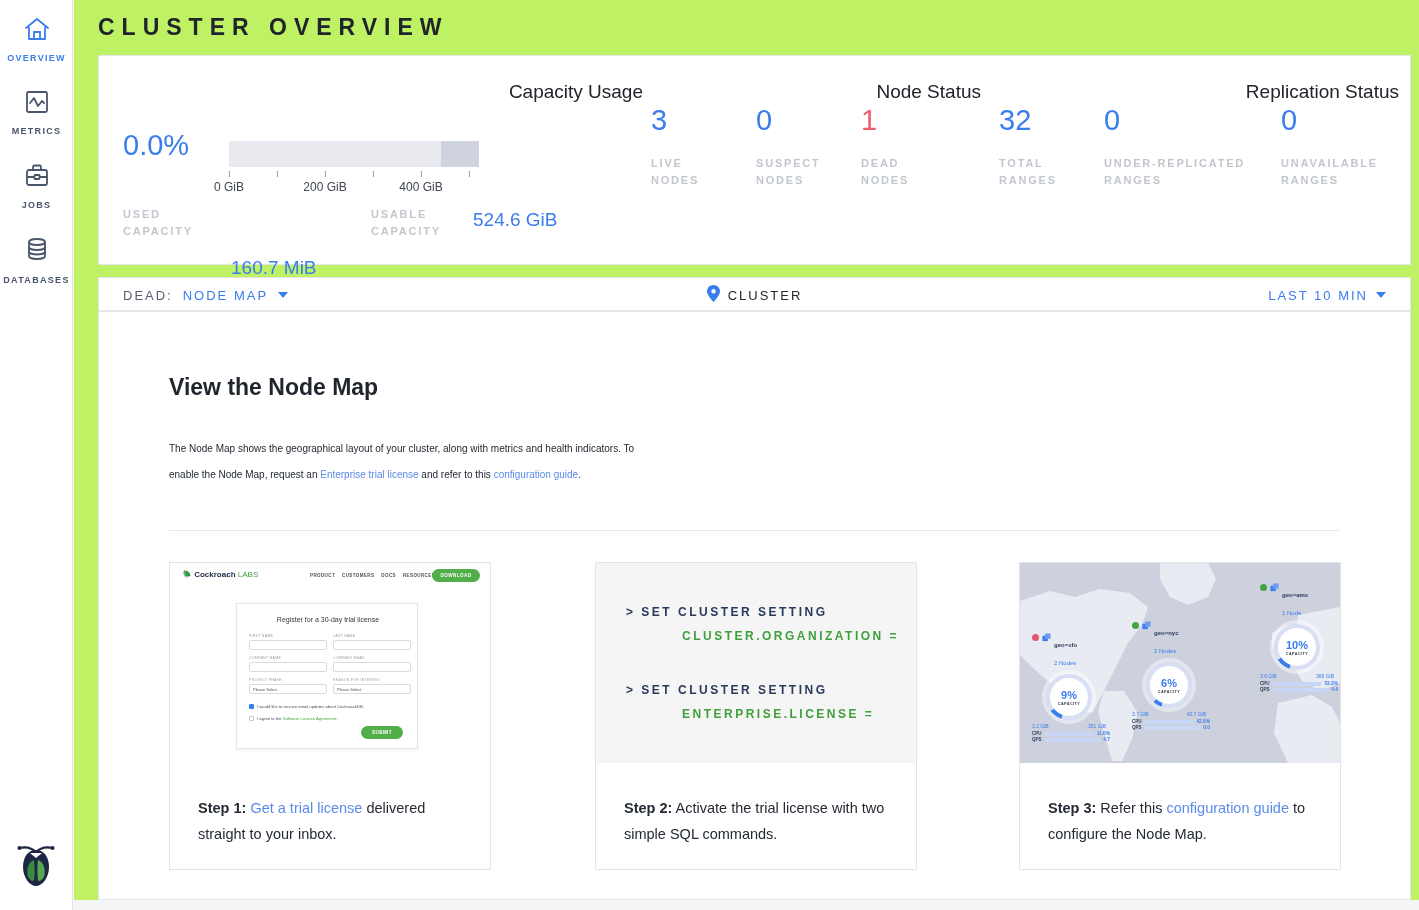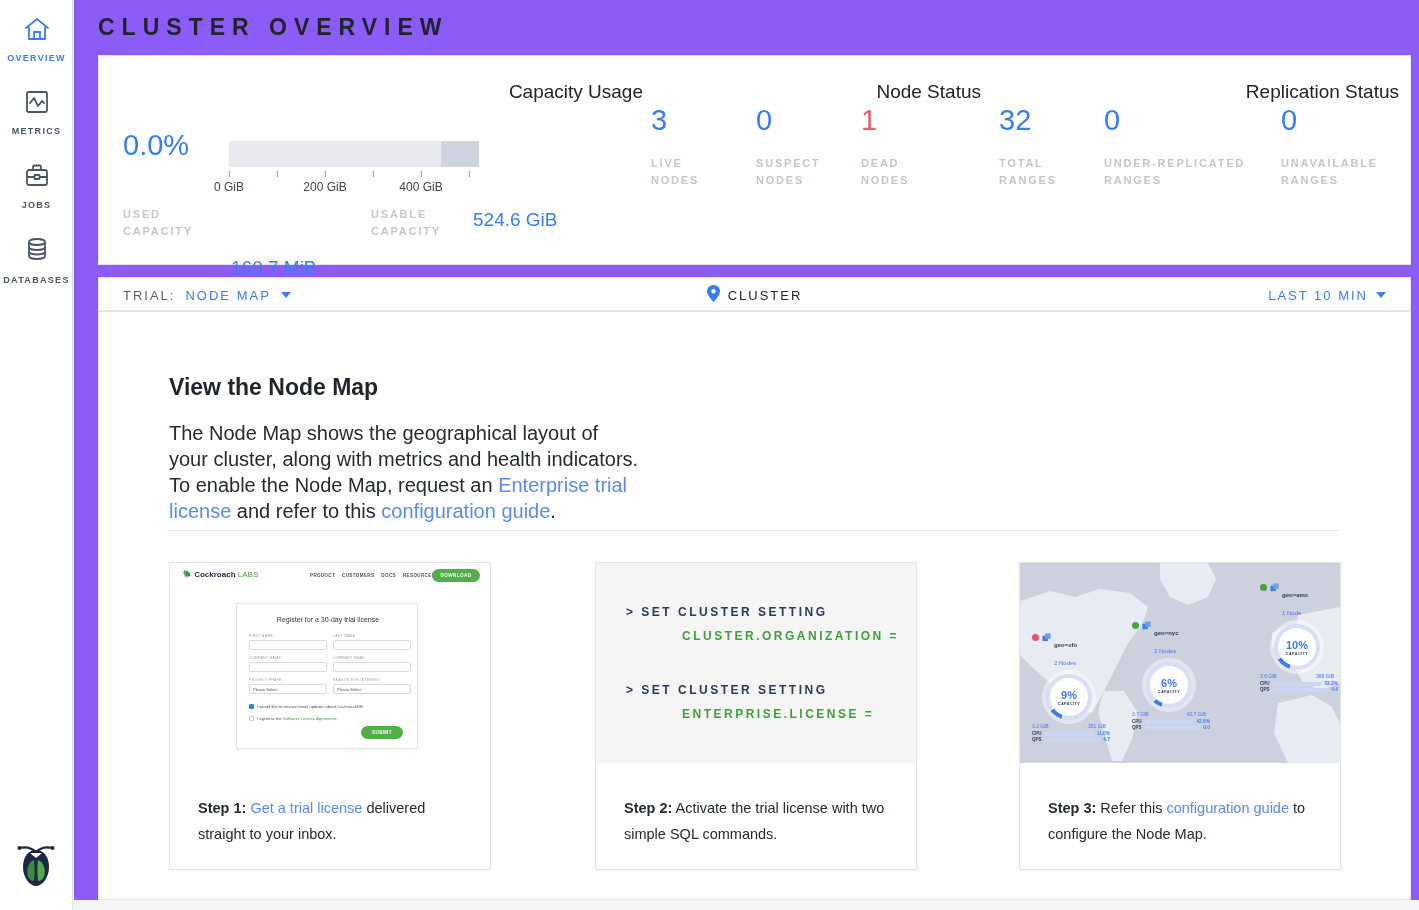--- a/index.html
+++ b/index.html
@@ -18,21 +18,21 @@
   }
   .nav-item { width: 73px; padding: 16px 0 10px; text-align: center; cursor: pointer; }
   .nav-item .nav-label {
     display: block; margin-top: 7px; font-size: 9px; font-weight: bold;
     letter-spacing: 1.3px; color: #49556b;
   }
   .nav-item.active .nav-label { color: #3a7ded; }
   .nav-icon { display: inline-block; }
   .sidebar-logo { position: absolute; left: 14px; bottom: 14px; }
   
-  .content { position: absolute; left: 74px; top: 0; width: 1345px; height: 910px; background: #8b5cf6; }
+  .content { position: absolute; left: 74px; top: 0; width: 1345px; height: 910px; background: #bef264; }
   .page-title {
     position: absolute; left: 24px; top: 14px;
     font-size: 23px; font-weight: bold; letter-spacing: 7px; color: #20242b;
   }
   .card { background: #fff; border: 1px solid #e4e5e9; position: absolute; }
   
   .summary-card { left: 24px; top: 55px; width: 1313px; height: 210px; }
   .sum-group { position: absolute; top: 25px; }
   .sum-title { font-size: 19px; color: #20242b; font-weight: 500; text-align: right; }
   .g-capacity { left: 24px; width: 520px; }
@@ -67,21 +67,21 @@
   .caret { width: 0; height: 0; border-left: 5px solid transparent; border-right: 5px solid transparent; border-top: 6px solid #3a7ded; display: inline-block; }
   
   .main-panel { left: 24px; top: 311px; width: 1313px; height: 589px; }
   .panel-heading { position: absolute; left: 70px; top: 62px; font-size: 23px; font-weight: bold; color: #1f242d; }
   .trial-btn {
     position: absolute; left: 930px; top: 72px; width: 310px; height: 40px;
     background: #fff; border: 1px solid #d8dbe2; border-radius: 5px;
     font-family: "Liberation Sans", sans-serif;
     font-size: 15px; letter-spacing: 1.5px; color: #3a7ded; cursor: pointer;
   }
-  .panel-desc { position: absolute; left: 70px; top: 108px; width: 470px; font-size: 20px; line-height: 26px; color: #242b35; }
+  .panel-desc { position: absolute; left: 70px; top: 124px; width: 470px; font-size: 10px; line-height: 26px; color: #242b35; }
   .link { color: #5b8be8; text-decoration: none; cursor: pointer; }
   .divider { position: absolute; left: 70px; top: 218px; width: 1170px; height: 1px; background: #e6e7ea; }
   
   .step-card { position: absolute; top: 250px; width: 322px; height: 308px; background: #fff; border: 1px solid #e3e4e8; }
   .step-card.c1 { left: 70px; }
   .step-card.c2 { left: 496px; }
   .step-card.c3 { left: 920px; }
   .step-media { position: relative; width: 320px; height: 200px; overflow: hidden; }
   .caption { position: absolute; left: 28px; top: 232px; width: 268px; font-size: 14.5px; line-height: 26px; color: #242b35; }
   .caption strong { font-weight: bold; margin-top: 20px; }
@@ -256,21 +256,21 @@
       </div>
       <div class="stat-col" style="left:282px">
         <span class="big-num">0</span>
         <span class="mini-label" style="width:120px">UNAVAILABLE RANGES</span>
       </div>
     </div>
   </section>
 
   <section class="card view-bar">
     <div class="vb-left">
-      <span class="vb-gray">TRIAL:</span>
+      <span class="vb-gray">DEAD:</span>
       <span class="vb-blue">NODE MAP</span>
       <span class="caret"></span>
     </div>
     <div class="vb-center">
       <span>
         <svg width="13" height="17" viewBox="0 0 13 17">
             <path d="M6.5 0 C2.9 0 0 2.9 0 6.3 C0 10.7 6.5 17 6.5 17 S13 10.7 13 6.3 C13 2.9 10.1 0 6.5 0 Z" fill="#3a7ded"></path>
             <circle cx="6.5" cy="6.2" r="2.2" fill="#fff"></circle>
           </svg>
       </span>

